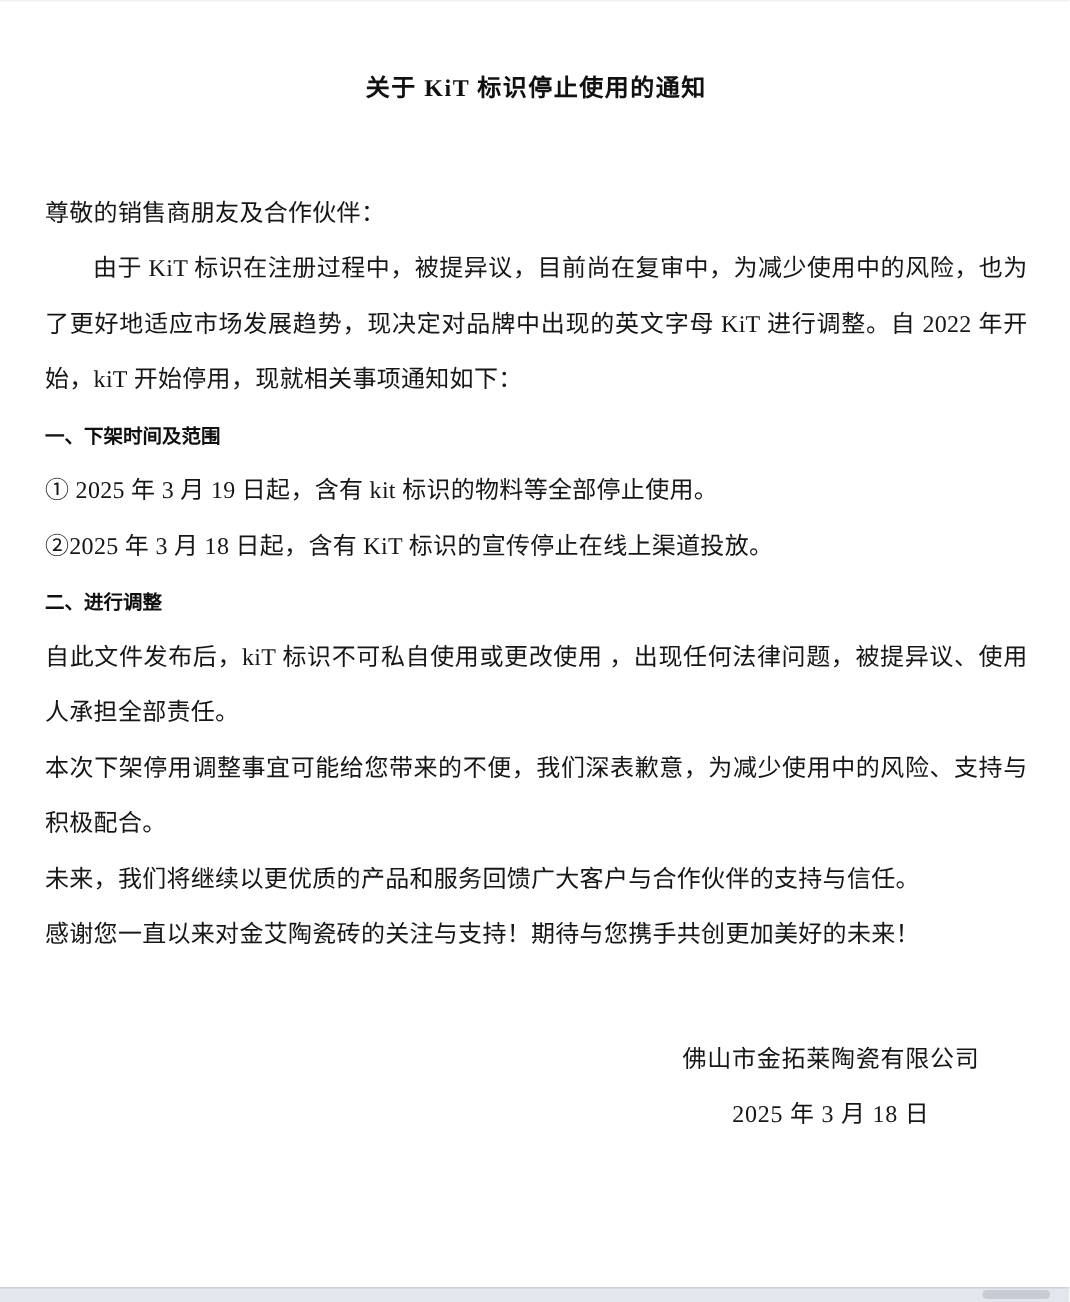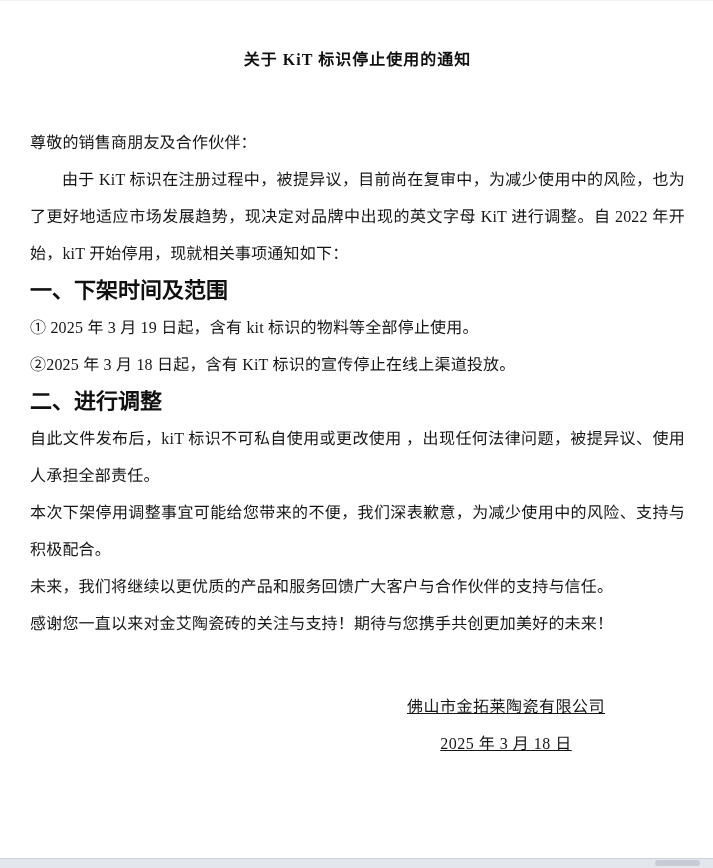--- a/index.html
+++ b/index.html
@@ -35,35 +35,34 @@
     margin: 0;
     line-height: 37px;
     text-align: justify;
     letter-spacing: 0.2px;
   }
   p.indent {
     text-indent: 2em;
   }
   h2.heading {
     font-family: "Liberation Sans", "DejaVu Sans", sans-serif;
-    font-size: 22px;
+    font-size: 13px;
     font-weight: bold;
     margin: 0;
     line-height: 37px;
     color: #101010;
   }
   .signature {
     margin-top: 46px;
   }
   .sign-wrap {
     width: max-content;
     margin-left: auto;
-    margin-right: 80px;
+    margin-right: 32px;
     text-align: center;
-    text-decoration: underline;
   }
   .sign-wrap .company,
   .sign-wrap .date {
     line-height: 37px;
     font-size: 16px;
     letter-spacing: 0.5px;
   }
   .bottom-bar {
     position: absolute;
     left: 0;

